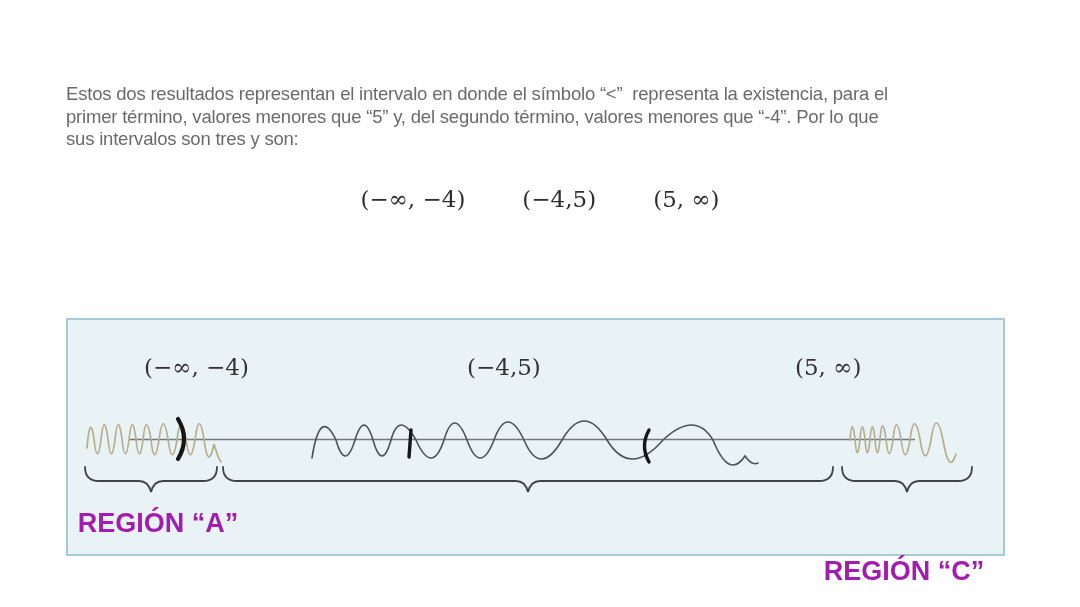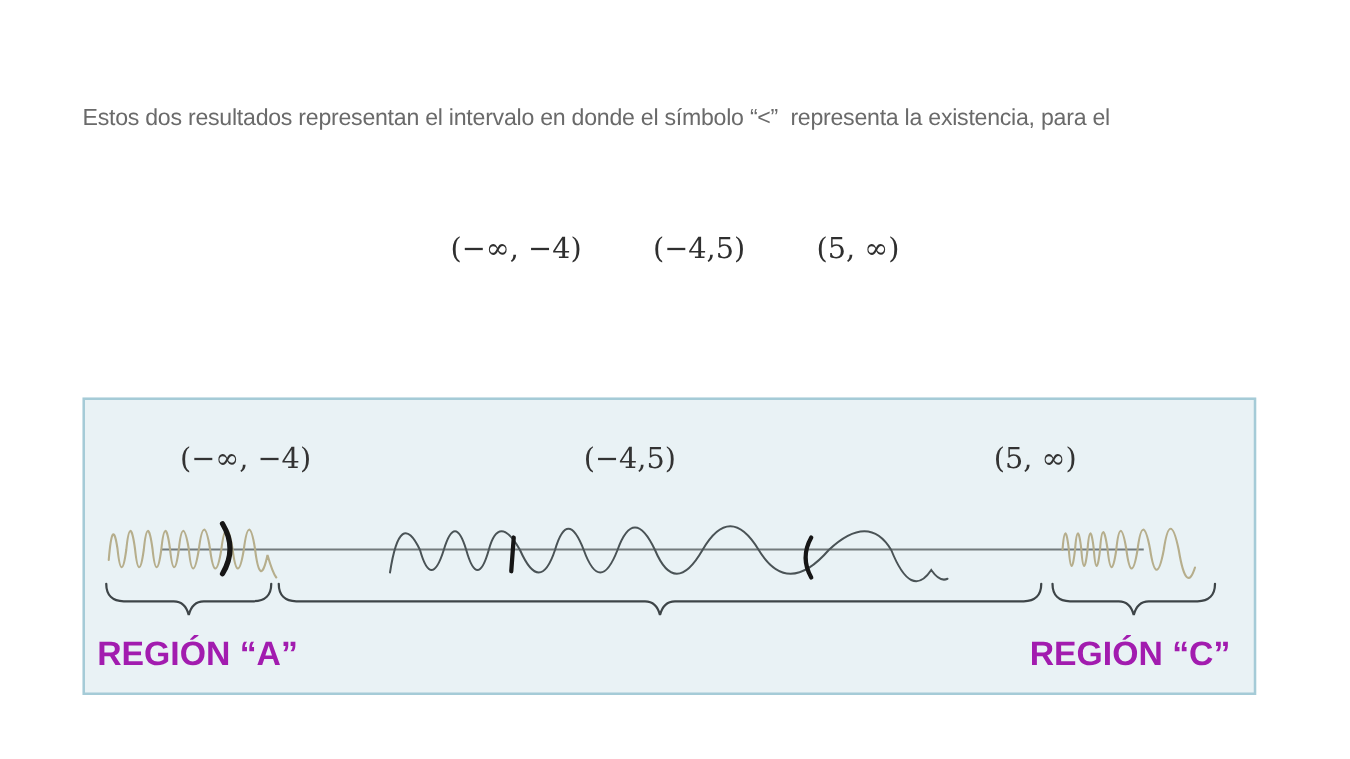--- a/index.html
+++ b/index.html
@@ -73,29 +73,31 @@
     top: 188px;
     transform: translateX(-50%);
     font-weight: bold;
     font-size: 27px;
     color: #a21caf;
     letter-spacing: 0px;
     white-space: nowrap;
   }
   .rl-a { left: 90px; }
   .rl-b { left: 449px; }
-  .rl-c { left: 836px; }
+  .rl-c { left: 836px; margin-top: 48px; }
 </style>
 </head>
 <body>
 
 <div class="slide">
 
   <div class="paragraph">
     <div class="pline">Estos dos resultados representan el intervalo en donde el símbolo “&lt;”  representa la existencia, para el</div>
+    <div class="pline">primer término, valores menores que “5” y, del segundo término, valores menores que “-4”. Por lo que</div>
+    <div class="pline">sus intervalos son tres y son:</div>
   </div>
 
   <div class="intervals-row">
     <span>(−∞, −4)</span>
     <span>(−4,5)</span>
     <span>(5, ∞)</span>
   </div>
 
 
   <div class="diagram-box">

